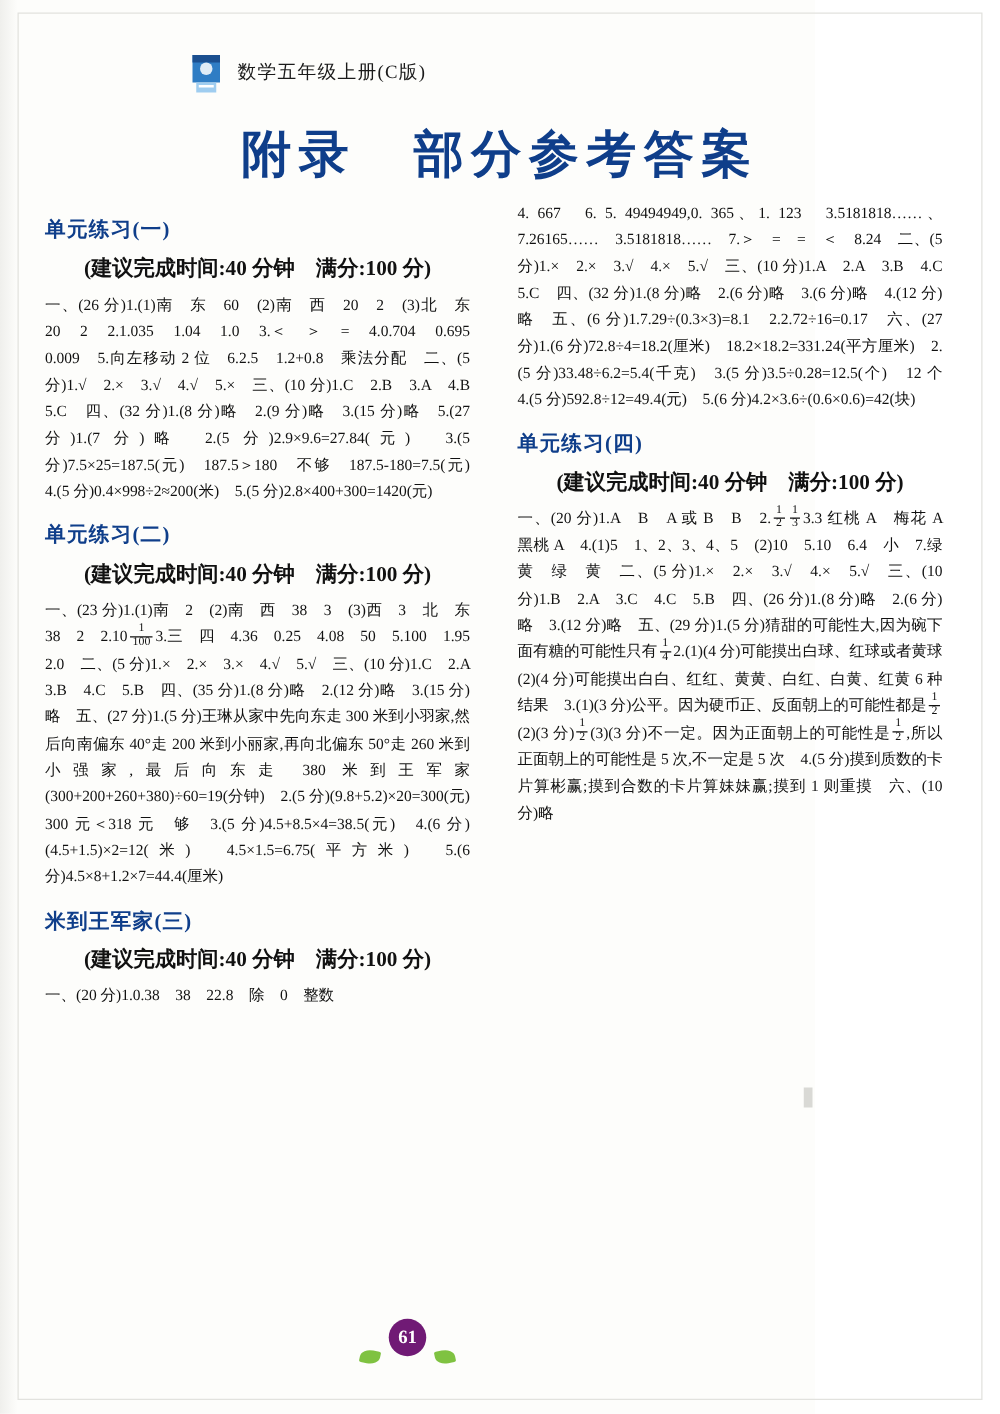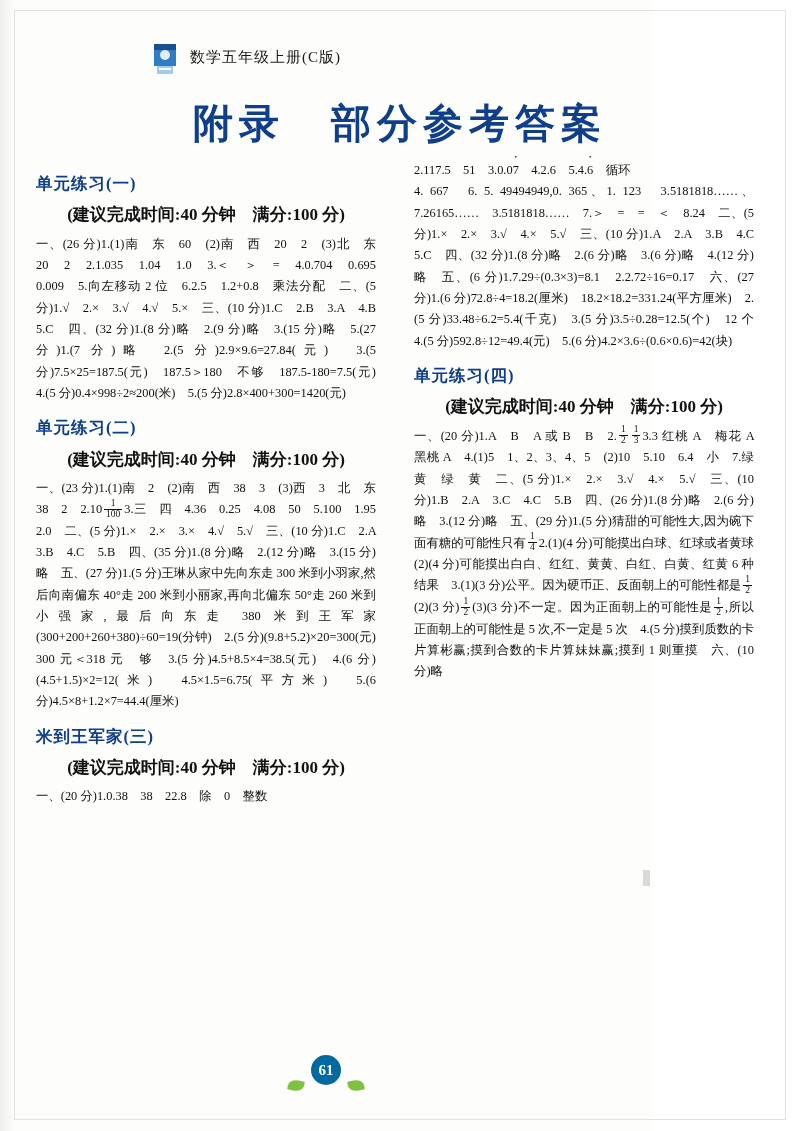--- a/index.html
+++ b/index.html
@@ -136,21 +136,21 @@
     width: 120px;
     height: 42px;
     text-align: center;
   }
   .page-num {
     position: relative;
     display: inline-block;
     font-size: 15px;
     font-weight: bold;
     color: #ffffff;
-    background: #0369a1;
+    background: #701a75;
     border-radius: 50%;
     width: 30px;
     height: 30px;
     line-height: 30px;
   }
   .leaf {
     position: absolute;
     width: 16px;
     height: 11px;
     background: #7fc241;
@@ -210,23 +210,20 @@
         <span>一、(23 分)1.(1)南　2　(2)南　西　38　3　(3)西　3　北　东　38　2　2.10</span><span class="frac"><span class="num">1</span><span class="den">100</span></span><span>3.三　四　4.36　0.25　4.08　50　5.100　1.95　2.0　二、(5 分)1.×　2.×　3.×　4.√　5.√　三、(10 分)1.C　2.A　3.B　4.C　5.B　四、(35 分)1.(8 分)略　2.(12 分)略　3.(15 分)略　五、(27 分)1.(5 分)王琳从家中先向东走 300 米到小羽家,然后向南偏东 40°走 200 米到小丽家,再向北偏东 50°走 260 米到小强家,最后向东走 380 米到王军家　(300+200+260+380)÷60=19(分钟)　2.(5 分)(9.8+5.2)×20=300(元)　300 元＜318 元　够　3.(5 分)4.5+8.5×4=38.5(元)　4.(6 分)(4.5+1.5)×2=12(米)　4.5×1.5=6.75(平方米)　5.(6 分)4.5×8+1.2×7=44.4(厘米)</span>
       </div>
 
       <div class="sec-title">米到王军家(三)</div>
       <div class="sec-sub">(建议完成时间:40 分钟　满分:100 分)</div>
       <div class="para">一、(20 分)1.0.38　38　22.8　除　0　整数</div>
     </div>
 
     <div class="col col-right">
 
-      <div class="para">
-        <span>2.117.5　51　3.0.0</span><span class="dotover">7</span><span>　4.2.6　5.4.</span><span class="dotover">6</span><span>　循环</span>
-      </div>
       <div class="para">4. 667　6. 5. 49494949,0. 365、1. 123　3.5181818……、7.26165……　3.5181818……　7.＞　=　=　＜　8.24　二、(5 分)1.×　2.×　3.√　4.×　5.√　三、(10 分)1.A　2.A　3.B　4.C　5.C　四、(32 分)1.(8 分)略　2.(6 分)略　3.(6 分)略　4.(12 分)略　五、(6 分)1.7.29÷(0.3×3)=8.1　2.2.72÷16=0.17　六、(27 分)1.(6 分)72.8÷4=18.2(厘米)　18.2×18.2=331.24(平方厘米)　2.(5 分)33.48÷6.2=5.4(千克)　3.(5 分)3.5÷0.28=12.5(个)　12 个　4.(5 分)592.8÷12=49.4(元)　5.(6 分)4.2×3.6÷(0.6×0.6)=42(块)</div>
 
       <div class="sec-title">单元练习(四)</div>
       <div class="sec-sub">(建议完成时间:40 分钟　满分:100 分)</div>
       <div class="para">
         <span>一、(20 分)1.A　B　A 或 B　B　2.</span><span class="frac"><span class="num">1</span><span class="den">2</span></span><span class="frac"><span class="num">1</span><span class="den">3</span></span><span>3.3 红桃 A　梅花 A　黑桃 A　4.(1)5　1、2、3、4、5　(2)10　5.10　6.4　小　7.绿　黄　绿　黄　二、(5 分)1.×　2.×　3.√　4.×　5.√　三、(10 分)1.B　2.A　3.C　4.C　5.B　四、(26 分)1.(8 分)略　2.(6 分)略　3.(12 分)略　五、(29 分)1.(5 分)猜甜的可能性大,因为碗下面有糖的可能性只有</span><span class="frac"><span class="num">1</span><span class="den">4</span></span><span>2.(1)(4 分)可能摸出白球、红球或者黄球　(2)(4 分)可能摸出白白、红红、黄黄、白红、白黄、红黄 6 种结果　3.(1)(3 分)公平。因为硬币正、反面朝上的可能性都是</span><span class="frac"><span class="num">1</span><span class="den">2</span></span><span>(2)(3 分)</span><span class="frac"><span class="num">1</span><span class="den">2</span></span><span>(3)(3 分)不一定。因为正面朝上的可能性是</span><span class="frac"><span class="num">1</span><span class="den">2</span></span><span>,所以正面朝上的可能性是 5 次,不一定是 5 次　4.(5 分)摸到质数的卡片算彬赢;摸到合数的卡片算妹妹赢;摸到 1 则重摸　六、(10 分)略</span>
       </div>
     </div>
   </div>
 

